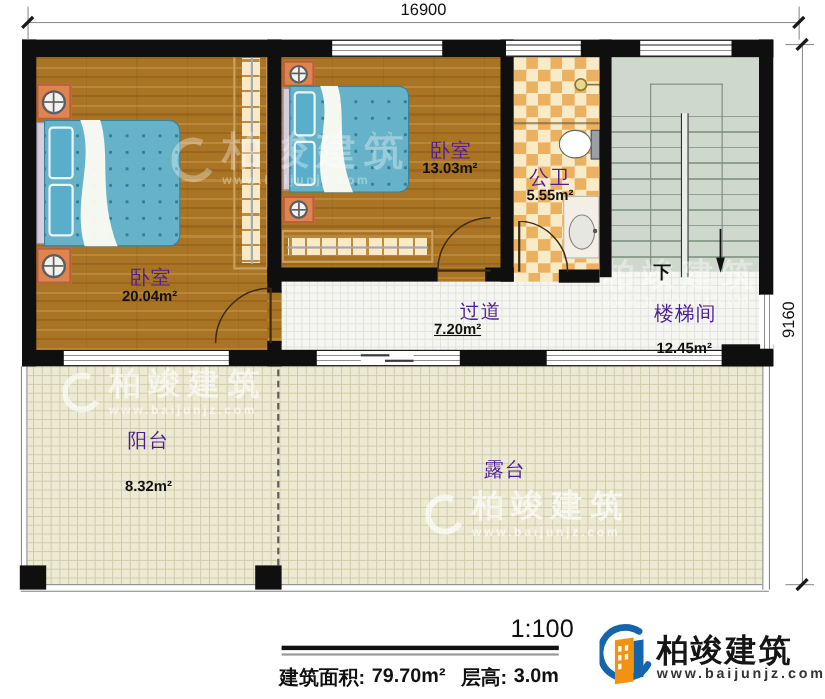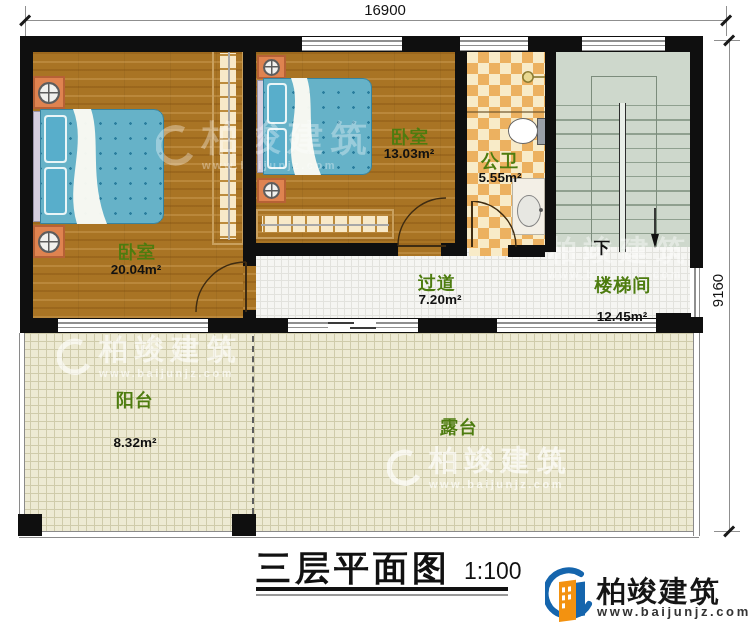--- a/index.html
+++ b/index.html
@@ -45,21 +45,21 @@
   .wardrobe-v::before{content:"";position:absolute;left:50%;top:3px;bottom:3px;width:1.5px;background:#a8a8a8;}
   .wardrobe-h{position:absolute;background:#f8e9c8;border:2px solid #c9a05e;box-sizing:border-box;padding:5px 4px;
     background-clip:content-box;
     background-image:repeating-linear-gradient(90deg,transparent 0 5px,#bd8c3e 5px 7px,transparent 7px 14px);}
   .wardrobe-h::before{content:"";position:absolute;top:50%;left:3px;right:3px;height:1.5px;background:#a8a8a8;}
   
   .steps{position:absolute;background:repeating-linear-gradient(180deg,#8fa08f 0 1.4px,transparent 1.4px 14.2px);}
   .landing{position:absolute;border:1.4px solid #7c8c7c;border-bottom:none;box-sizing:border-box;}
   .railing{position:absolute;background:#e9efe8;border-left:1.4px solid #2d2d2d;border-right:1.4px solid #2d2d2d;box-sizing:border-box;}
   
-  .room-label{position:absolute;transform:translate(-50%,-50%);color:#4d7c0f;font-weight:bold;
+  .room-label{position:absolute;transform:translate(-50%,-50%);color:#4c1d95;font-weight:normal;
     font-size:18px;letter-spacing:1px;white-space:nowrap;}
   .room-area{position:absolute;transform:translate(-50%,-50%);color:#111;font-weight:bold;
     font-size:13.5px;white-space:nowrap;}
   .down-label{position:absolute;transform:translate(-50%,-50%);color:#111;font-weight:bold;font-size:16px;}
   
   .dim-line{position:absolute;background:#8f8f8f;}
   .dim-tick{position:absolute;width:14px;height:2.6px;background:#1a1a1a;transform:rotate(-45deg);}
   .dim-text{position:absolute;color:#111;font-size:15px;text-align:center;}
   
   .wm{position:absolute;transform:translate(-50%,-50%);display:flex;align-items:center;gap:8px;
@@ -226,21 +226,21 @@
     <path d="M2,0 A46,46 0 0 1 46,46" stroke="#3f2c12" stroke-width="1.4" fill="none"></path>
   </svg>
 
   <div class="room-label" style="left:137px;top:252px;">卧室</div>
   <div class="room-area" style="left:136px;top:269px;">20.04m²</div>
   <div class="room-label" style="left:410px;top:137px;">卧室</div>
   <div class="room-area" style="left:409px;top:153px;">13.03m²</div>
   <div class="room-label" style="left:500px;top:161px;">公卫</div>
   <div class="room-area" style="left:500px;top:177px;">5.55m²</div>
   <div class="room-label" style="left:437px;top:283px;">过道</div>
-  <div class="room-area" style="left:440px;top:299px;">7.20m²</div>
+  <div class="room-area" style="left:416px;top:299px;text-decoration:underline;">7.20m²</div>
   <div class="room-label" style="left:623px;top:285px;">楼梯间</div>
   <div class="room-area" style="left:622px;top:316px;">12.45m²</div>
   <div class="room-label" style="left:135px;top:400px;">阳台</div>
   <div class="room-area" style="left:135px;top:442px;">8.32m²</div>
   <div class="room-label" style="left:459px;top:427px;">露台</div>
   <div class="down-label" style="left:602px;top:248px;">下</div>
 
   <div class="dim-text" style="left:330px;top:1px;width:110px;">16900</div>
   <div class="dim-line" style="left:25px;top:20px;width:702px;height:1px;"></div>
   <div class="dim-line" style="left:25px;top:6px;width:1px;height:30px;"></div>
@@ -248,24 +248,29 @@
   <div class="dim-tick" style="left:18px;top:19px;"></div>
   <div class="dim-tick" style="left:719px;top:19px;"></div>
 
   <div class="dim-line" style="left:729px;top:40px;width:1px;height:492px;"></div>
   <div class="dim-line" style="left:714px;top:40px;width:26px;height:1px;"></div>
   <div class="dim-line" style="left:714px;top:531px;width:26px;height:1px;"></div>
   <div class="dim-tick" style="left:722px;top:39px;"></div>
   <div class="dim-tick" style="left:722px;top:530px;"></div>
   <div class="dim-text" style="left:687px;top:282px;width:60px;transform:rotate(-90deg);">9160</div>
 
-  <div class="plan-title" style="left:256px;top:545px;">三层平面图</div>
   <div class="plan-scale" style="left:464px;top:558px;">1:100</div>
   <div class="abs" style="left:256px;top:587px;width:252px;height:3.5px;background:#111;"></div>
   <div class="abs" style="left:256px;top:594px;width:252px;height:1.5px;background:#999;"></div>
+  <div class="info-line" style="left:238px;top:604px;width:286px;">
+    <span>建筑面积:</span>
+    <span style="margin-left:-8px;">79.70m²</span>
+    <span>层高:</span>
+    <span style="margin-left:-8px;">3.0m</span>
+  </div>
 
   <svg class="abs" style="left:545px;top:564px;" width="48" height="64" viewBox="0 0 48 64">
     <path d="M36,10 A23,23 0 1 0 44,40" fill="none" stroke="#1565ad" stroke-width="6" stroke-linecap="round"></path>
     <g transform="skewY(-8) translate(0,6)">
       <rect x="14" y="14" width="17" height="40" fill="#f39210"></rect>
       <rect x="31" y="17" width="9" height="34" fill="#1565ad"></rect>
       <rect x="17" y="20" width="3" height="5" fill="#fff"></rect>
       <rect x="17" y="28" width="3" height="5" fill="#fff"></rect>
       <rect x="17" y="36" width="3" height="5" fill="#fff"></rect>
       <rect x="23" y="20" width="3" height="5" fill="#fff"></rect>

